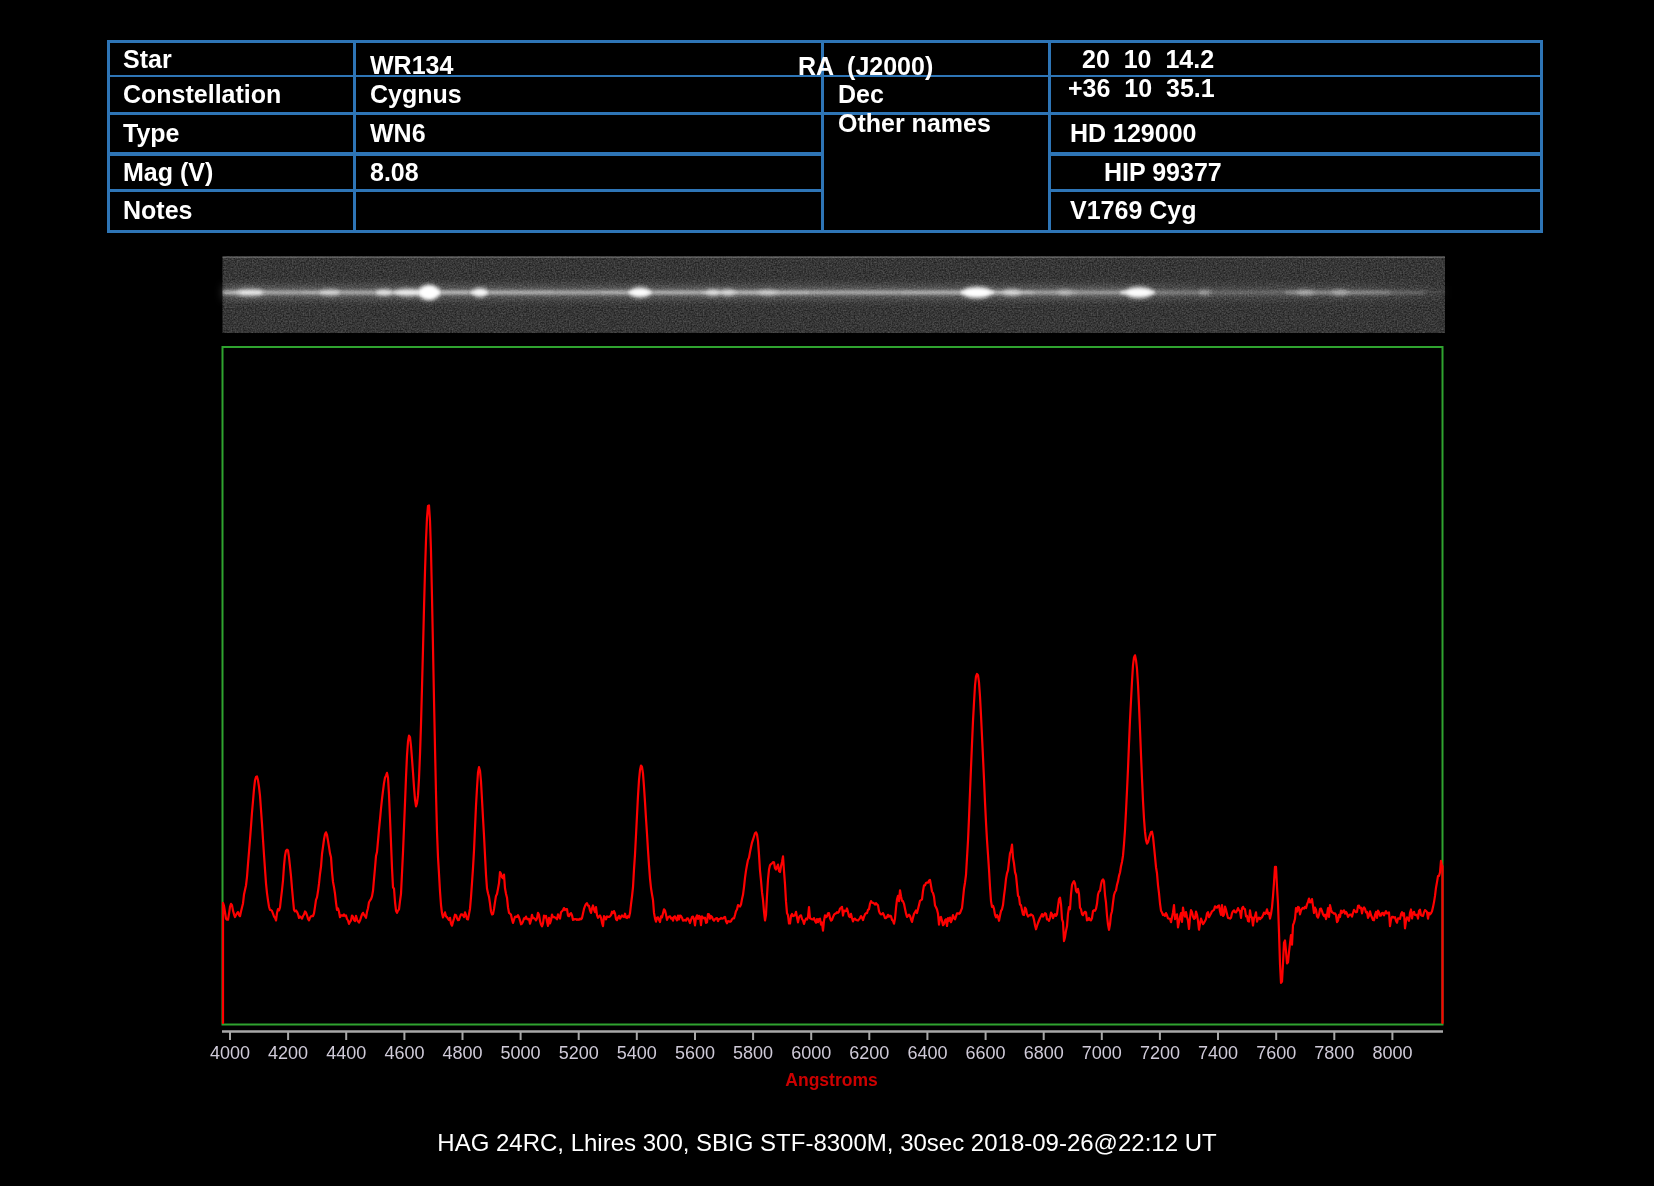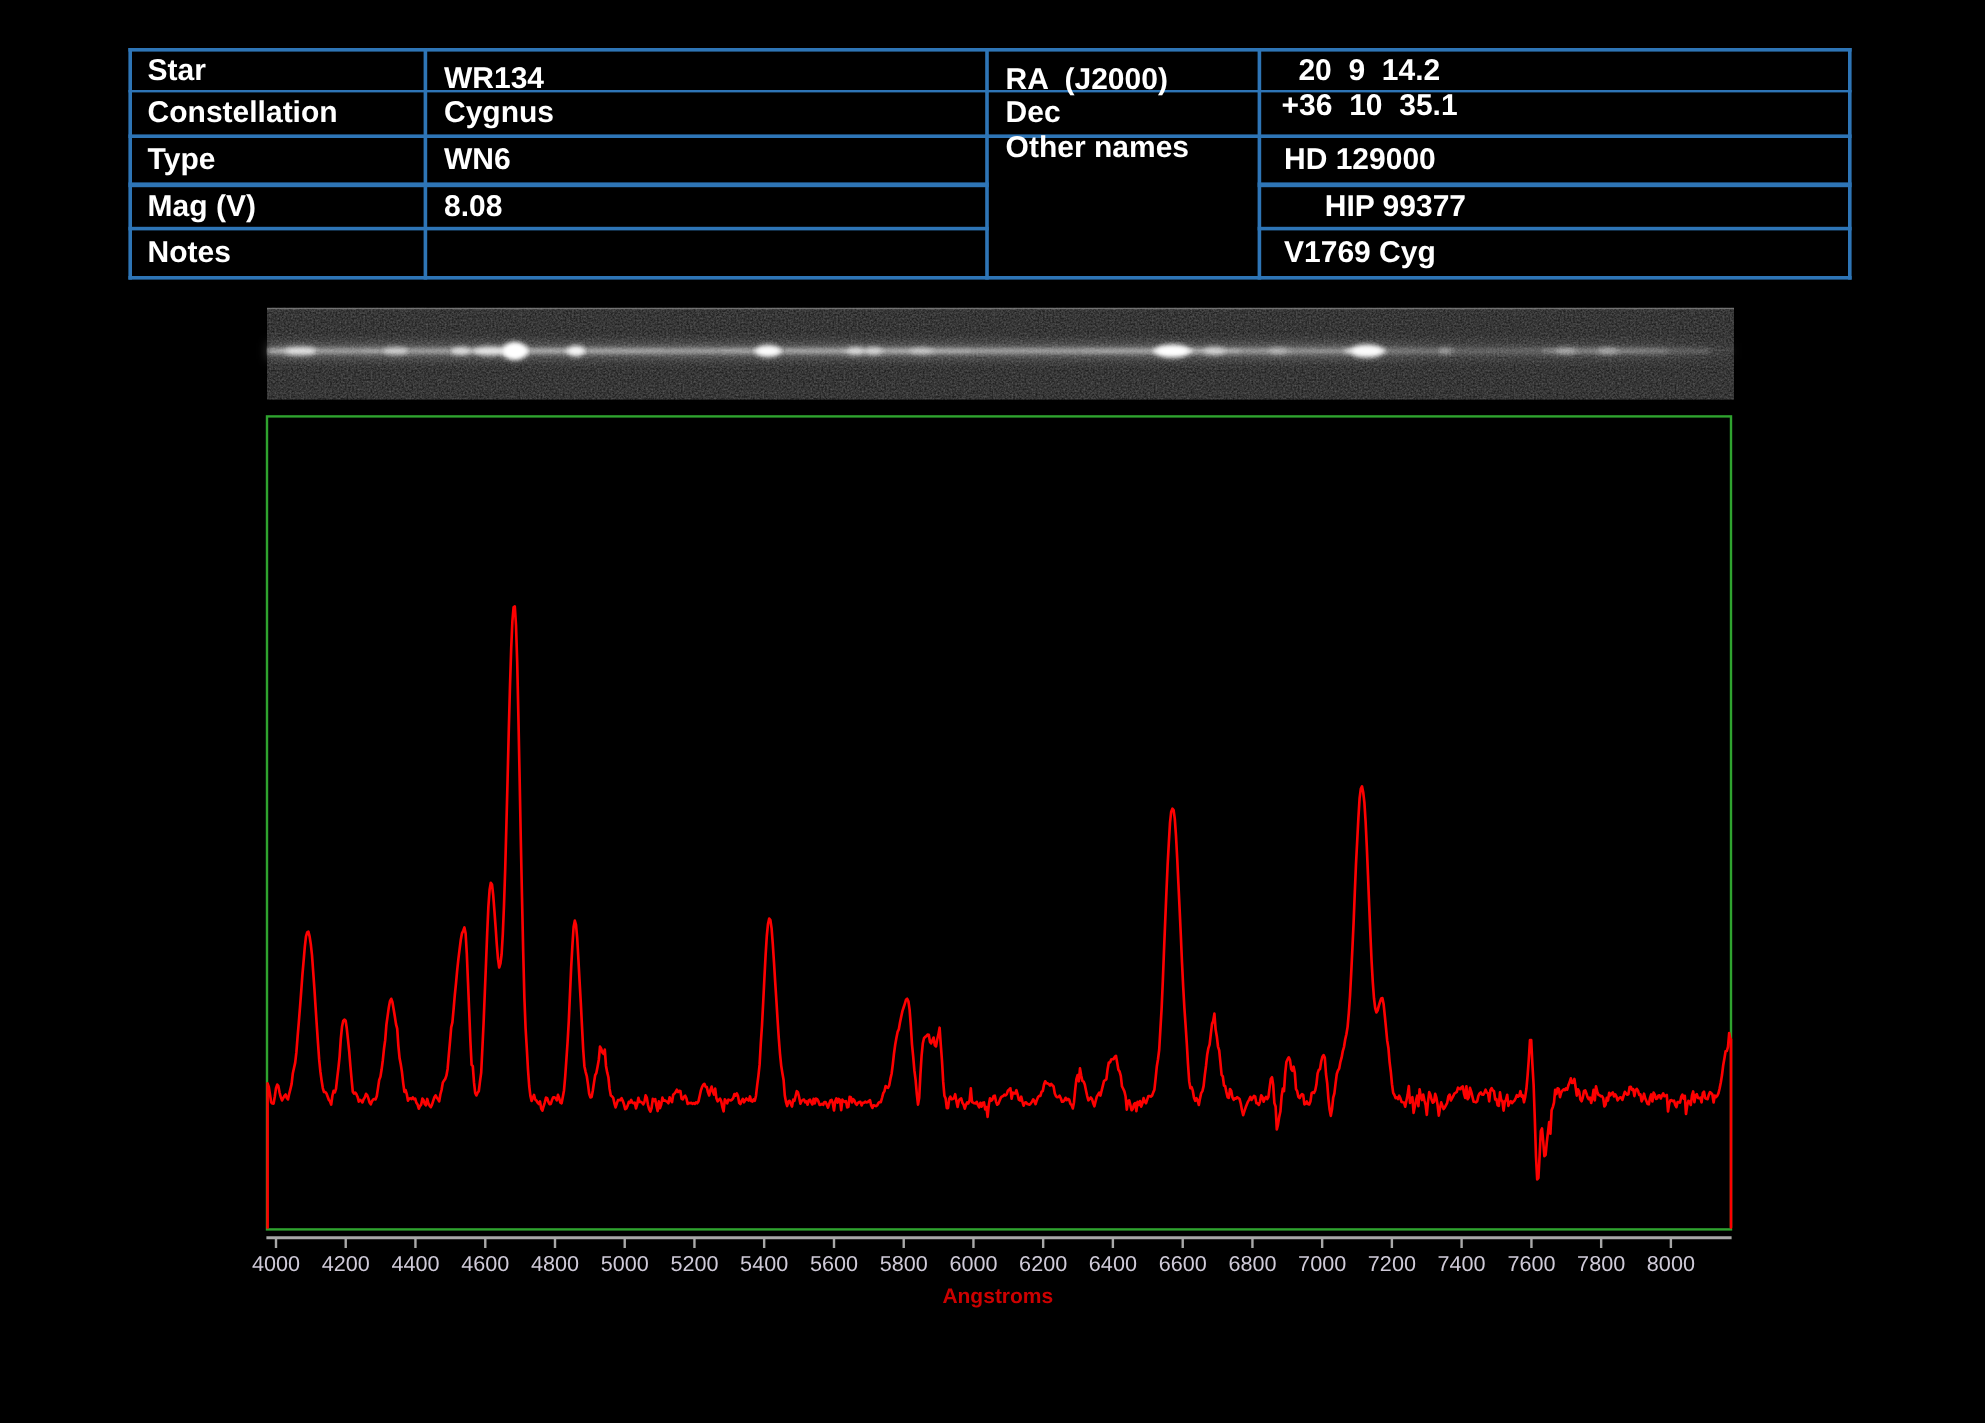--- a/index.html
+++ b/index.html
@@ -169,24 +169,25 @@
   <div class="cell" style="left:16px;top:37px;height:35px">Constellation</div>
   <div class="cell" style="left:16px;top:74.5px;height:38px">Type</div>
   <div class="cell" style="left:16px;top:115.5px;height:34px">Mag (V)</div>
   <div class="cell" style="left:16px;top:151.5px;height:37px">Notes</div>
 
   <div class="cell" style="left:263px;top:3px;height:44px">WR134</div>
   <div class="cell" style="left:263px;top:37px;height:35px">Cygnus</div>
   <div class="cell" style="left:263px;top:74.5px;height:38px">WN6</div>
   <div class="cell" style="left:263px;top:115.5px;height:34px">8.08</div>
 
-  <div class="cell" style="left:731px;top:3px;height:47px">RA  (J2000)</div>
+  <div class="cell" style="left:691px;top:3px;height:47px">RA  (J2000)</div>
   <div class="cell" style="left:731px;top:37px;height:35px">Dec</div>
   <div class="cell" style="left:731px;top:64px;height:38px">Other names</div>
 
-  <div class="cell" style="left:975px;top:3px;height:32px">20  9  14.2</div>
+  <div class="cell" style="left:975px;top:3px;height:32px">20  10  14.2</div>
   <div class="cell" style="left:961px;top:37px;height:23px">+36  10  35.1</div>
   <div class="cell" style="left:963px;top:74.5px;height:38px">HD 129000</div>
   <div class="cell" style="left:997px;top:115.5px;height:34px">HIP 99377</div>
   <div class="cell" style="left:963px;top:151.5px;height:37px">V1769 Cyg</div>
 </div>
 
+<div id="caption">HAG 24RC, Lhires 300, SBIG STF-8300M, 30sec 2018-09-26@22:12 UT</div>
 </div>
 
 </body></html>

